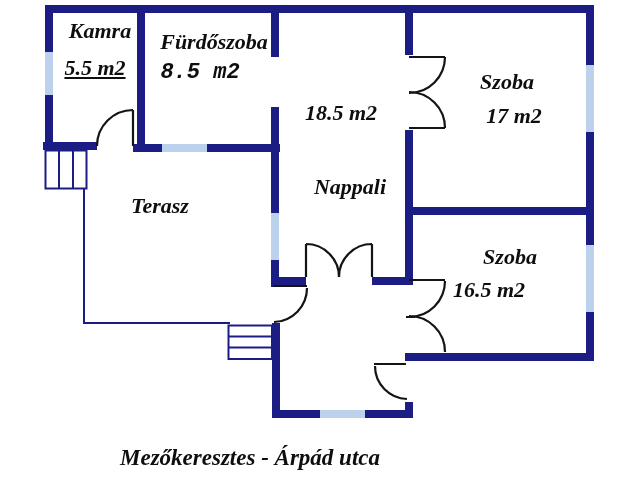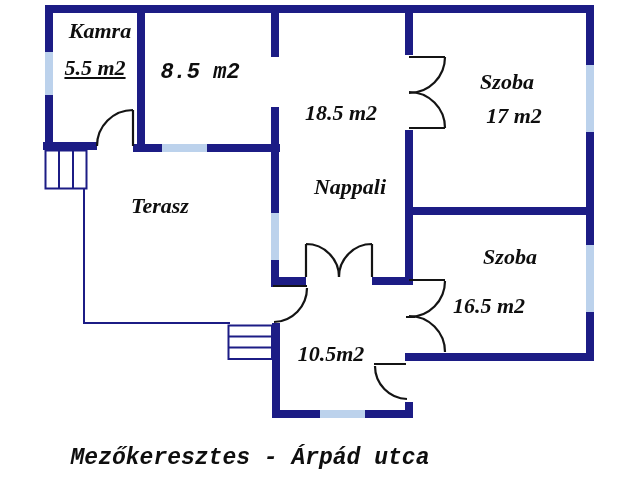--- a/index.html
+++ b/index.html
@@ -21,21 +21,21 @@
     color:var(--text,#0e0e0e);
     font-weight:bold;font-style:italic;
     font-size:22px;line-height:1;white-space:nowrap;
   }
   #title{
     position:absolute;
     transform:translate(-50%,-50%);
     left:250px;top:458px;
     color:var(--text,#0e0e0e);
     font-weight:bold;font-style:italic;
-    font-size:23px;white-space:nowrap;font-family:Liberation Mono, monospace;
+    font-size:23px;white-space:nowrap;
   }
 </style>
 </head>
 <body>
 
 <div id="plan">
 
   <svg width="640" height="480" viewBox="0 0 640 480">
 
     <g>
@@ -85,30 +85,30 @@
       <path class="door" d="M273,286 H307 M307,288 A34,34 0 0 1 274,322"></path>
       <path class="door" d="M409,280 H445 M445,281 A36,36 0 0 1 409,317"></path>
       <path class="door" d="M445,352 A36,36 0 0 0 409,316 M406,317 H415"></path>
       <path class="door" d="M374,364 H406 M375,366 A33,33 0 0 0 407,399"></path>
     </g>
   </svg>
 
   <div class="label" style="left:100px;top:31px;">Kamra</div>
   <div class="label" style="left:95px;top:68px;text-decoration:underline;">5.5 m2</div>
 
+  <div class="label" style="left:214px;top:42px;">Fürdőszoba</div>
   <div class="label" style="left:200px;top:73px;font-family:Liberation Mono, monospace;">8.5 m2</div>
 
   <div class="label" style="left:341px;top:113px;text-align:right;">18.5 m2</div>
 
   <div class="label" style="left:507px;top:82px;">Szoba</div>
   <div class="label" style="left:514px;top:116px;">17 m2</div>
 
   <div class="label" style="left:350px;top:187px;">Nappali</div>
 
   <div class="label" style="left:160px;top:206px;">Terasz</div>
 
   <div class="label" style="left:510px;top:257px;">Szoba</div>
-  <div class="label" style="left:489px;top:306px;">16.5 m2</div>
+  <div class="label" style="left:489px;top:290px;">16.5 m2</div>
 
-  <div class="label" style="left:331px;top:354px;">10.5m2</div>
 
   <div id="title">Mezőkeresztes - Árpád utca</div>
 </div>
 
 </body></html>

